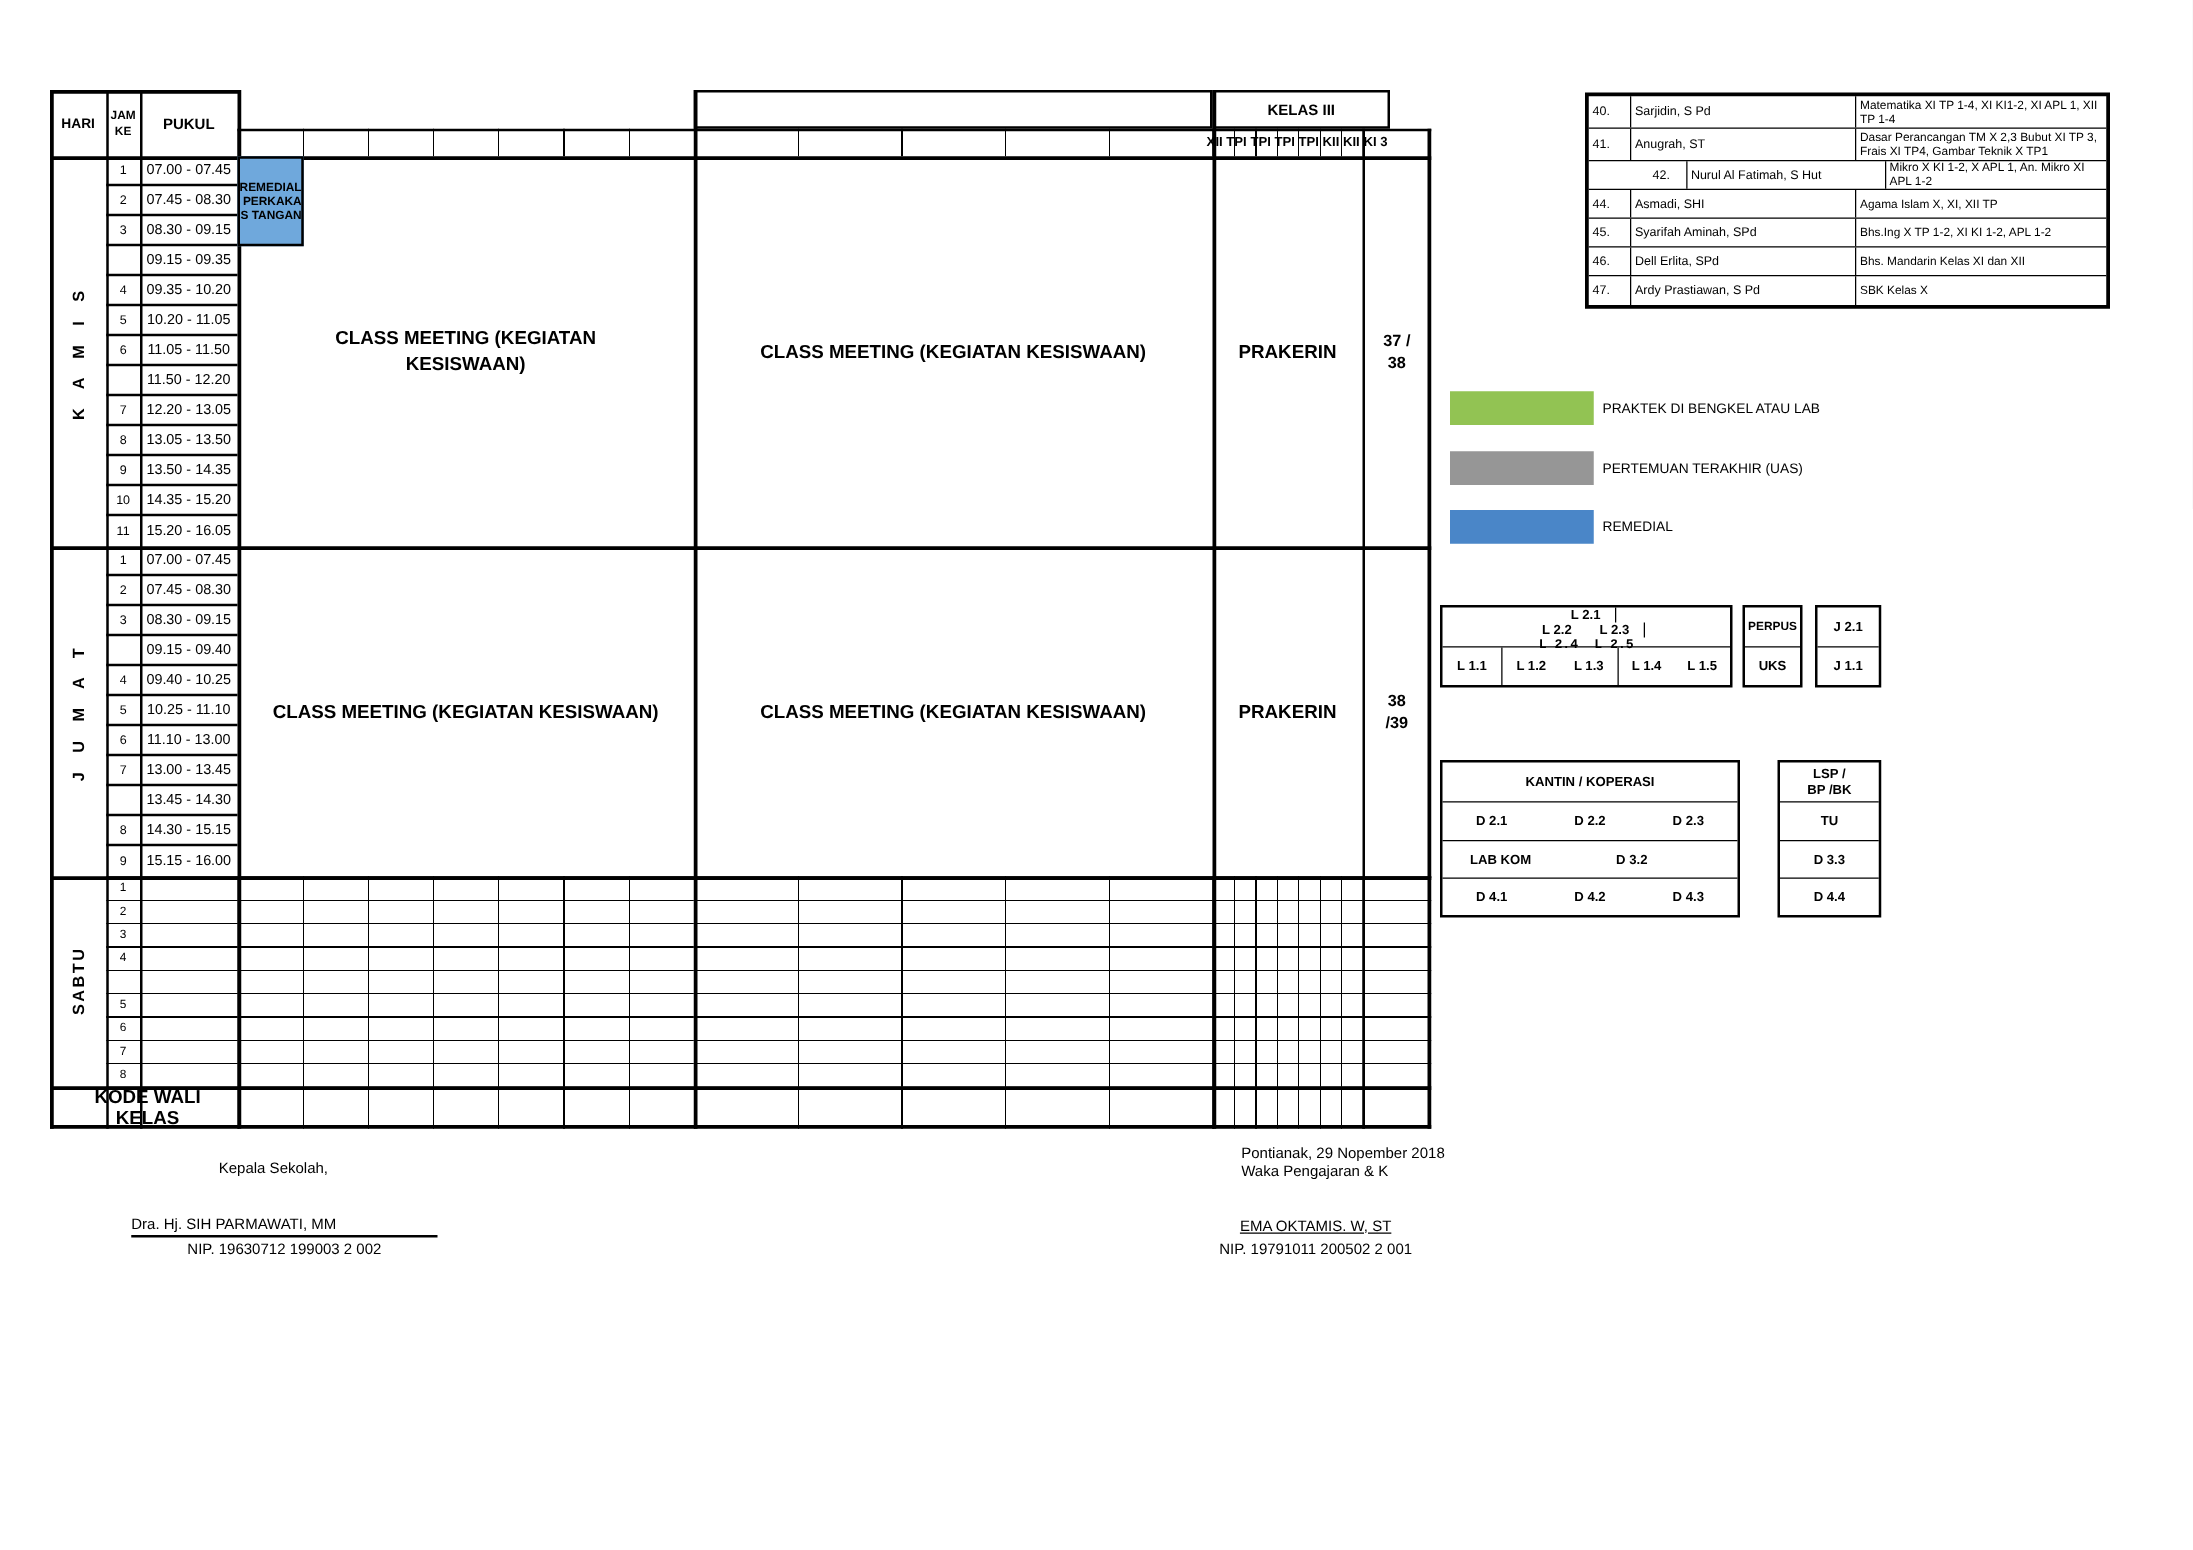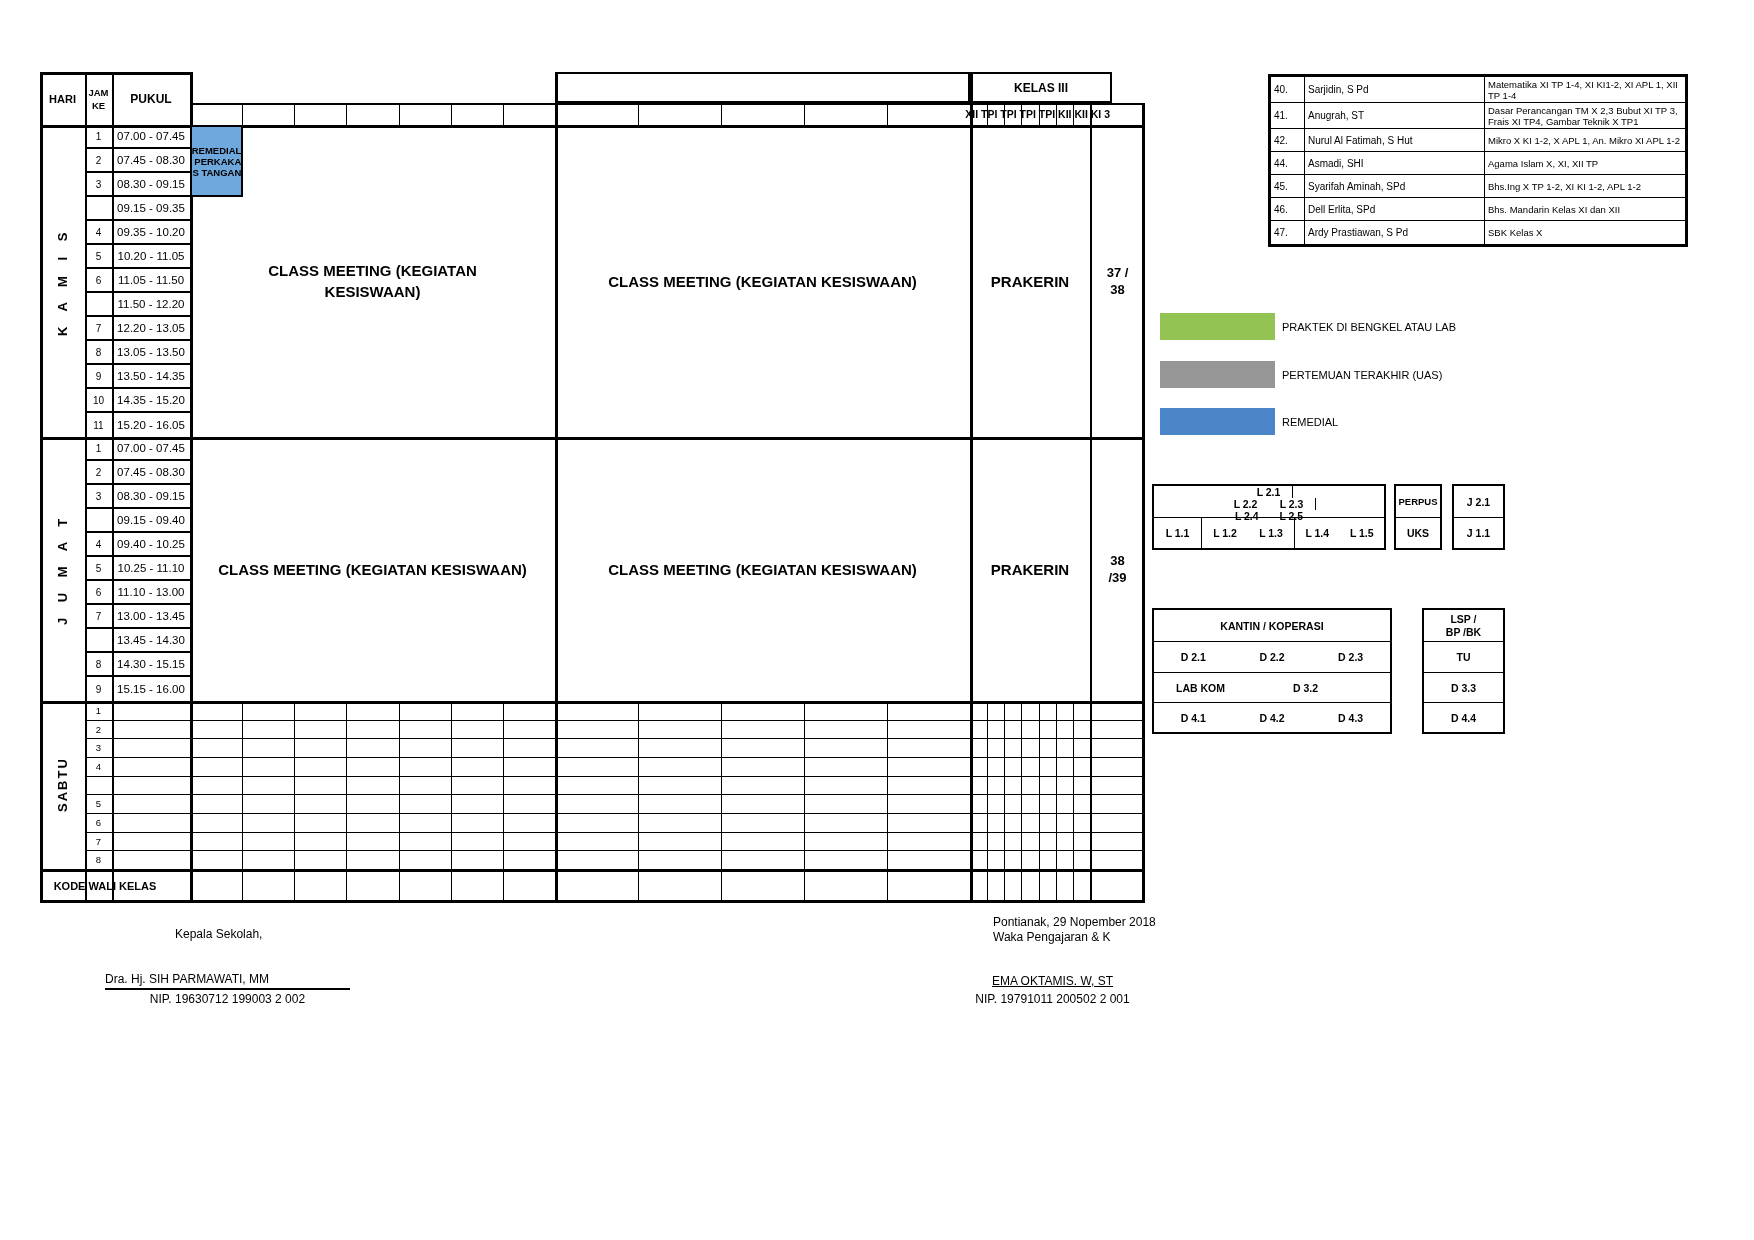--- a/index.html
+++ b/index.html
@@ -204,38 +204,38 @@
     <div class="cell" style="left:45px; top:704px; width:27px; height:19px; font-size:9.5px;"></div>
     <div class="cell" style="left:45px; top:722px; width:27px; height:19px; font-size:9.5px;">5</div>
     <div class="cell" style="left:45px; top:741px; width:27px; height:19px; font-size:9.5px;">6</div>
     <div class="cell" style="left:45px; top:760px; width:27px; height:19px; font-size:9.5px;">7</div>
     <div class="cell" style="left:45px; top:778px; width:27px; height:19px; font-size:9.5px;">8</div>
     <div class="abs sv52" style="left:150px; top:629px; width:365px; height:168px;"></div>
     <div class="abs sv83" style="left:515px; top:629px; width:415px; height:168px;"></div>
     <div class="abs sv17" style="left:930px; top:629px; width:120px; height:168px;"></div>
     <div class="abs sh" style="left:1050px; top:629px; width:55px; height:168px;"></div>
 
-    <div class="cell bold" style="left:0; top:797px; width:130px; height:34px; font-size:11px;">KODE WALI KELAS</div>
+    <div class="cell bold" style="left:13px; top:797px; width:130px; height:34px; font-size:15px;">KODE WALI KELAS</div>
     <div class="abs gv52" style="left:150px; top:797px; width:365px; height:34px;"></div>
     <div class="abs gv83" style="left:515px; top:797px; width:415px; height:34px;"></div>
     <div class="abs gv17" style="left:930px; top:797px; width:120px; height:34px;"></div>
   </div>
 
   <div class="ttable">
     <div class="ttr" style="height:26px;">
         <div class="tc no">40.</div>
         <div class="tc nm">Sarjidin, S Pd</div>
         <div class="tc sb">Matematika XI TP 1-4, XI KI1-2, XI APL 1, XII TP 1-4</div>
       </div>
     <div class="ttr" style="height:26px;">
         <div class="tc no">41.</div>
         <div class="tc nm">Anugrah, ST</div>
         <div class="tc sb">Dasar Perancangan TM X 2,3 Bubut XI TP 3, Frais XI TP4, Gambar Teknik X TP1</div>
       </div>
-    <div class="ttr" style="height:23px;">
+    <div class="ttr" style="height:23px;padding-left:48px;">
         <div class="tc no">42.</div>
         <div class="tc nm">Nurul Al Fatimah, S Hut</div>
         <div class="tc sb">Mikro X KI 1-2, X APL 1, An. Mikro XI APL 1-2</div>
       </div>
     <div class="ttr" style="height:23px;">
         <div class="tc no">44.</div>
         <div class="tc nm">Asmadi, SHI</div>
         <div class="tc sb">Agama Islam X, XI, XII TP</div>
       </div>
     <div class="ttr" style="height:23px;">
@@ -264,21 +264,21 @@
 
   <div class="rbox" style="left:1152px; top:484px; width:234px; height:66px;">
     <div class="rrow" style="height:32px;flex-direction:column;">
       <div class="rcell" style="width:48px;">
           <span>L 2.1</span>
         </div>
       <div class="rcell" style="width:93px;">
           <span>L 2.2</span>
           <span>L 2.3</span>
         </div>
-      <div class="rcell" style="width:89px;">
+      <div class="rcell" style="width:89px;font-family:Liberation Mono, monospace;">
           <span>L 2.4</span>
           <span>L 2.5</span>
         </div>
     </div>
     <div class="rrow" style="height:30px;">
       <div class="rcell" style="width:48px;">
           <span>L 1.1</span>
         </div>
       <div class="rcell" style="width:93px;">
           <span>L 1.2</span>

